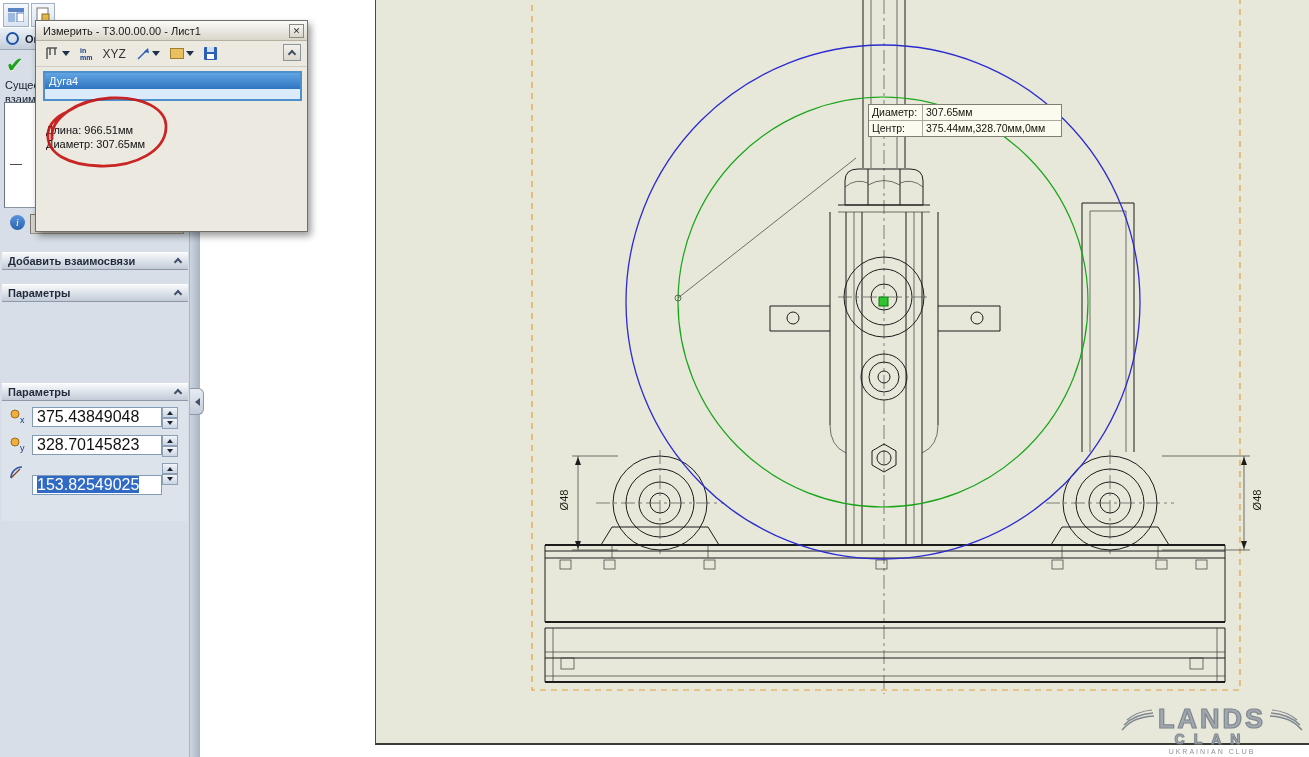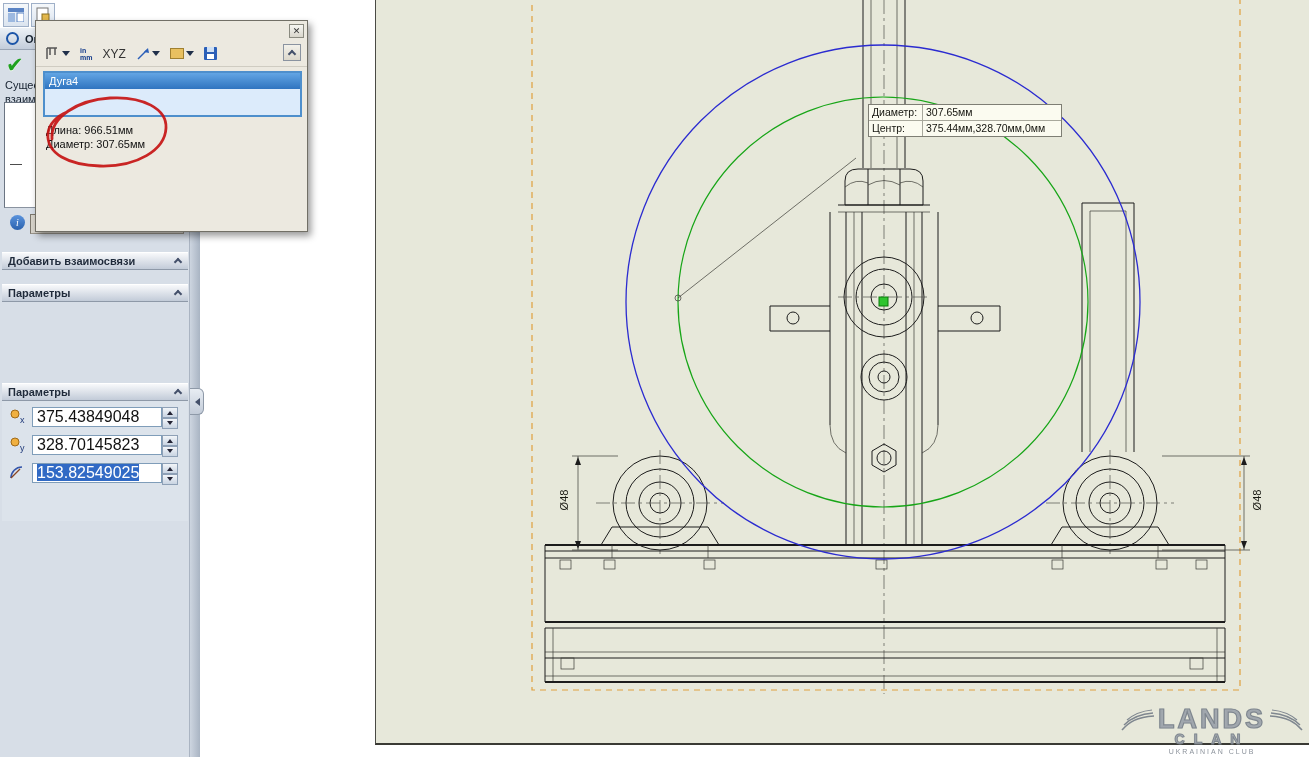--- a/index.html
+++ b/index.html
@@ -99,21 +99,21 @@
   .xyz { font-size:12px; font-weight:normal; color:#333; }
   .floppy { width:13px; height:13px; background:#2b5fb8; border-radius:1px; position:relative; }
   .floppy:before { content:""; position:absolute; left:3px; top:0; width:7px; height:5px; background:#cfe0f4; }
   .floppy:after { content:""; position:absolute; left:3px; bottom:1px; width:7px; height:5px; background:#ffffff; }
   .folder { width:14px; height:11px; background:#e8c060; border:1px solid #a08030; }
   .dlg-chevbtn { position:absolute; right:6px; top:23px; width:18px; height:17px;
     border:1px solid #8a93a0; background:linear-gradient(#f3f1ea,#dcd8cc);
     display:flex; align-items:center; justify-content:center; }
   .chev-up2 { width:6px; height:6px; border-left:2px solid #44506a; border-top:2px solid #44506a;
     transform:rotate(45deg); margin-top:3px; }
-  .dlg-list { position:absolute; left:7px; top:50px; width:259px; height:46px; background:#dcebfb;
+  .dlg-list { position:absolute; left:7px; top:50px; width:259px; height:30px; background:#dcebfb;
     border:2px solid #4e8fcc; }
   .dlg-list .row-sel { height:16px; background:linear-gradient(#62a5e4,#2f74c0); color:#fff;
     font-size:11px; line-height:16px; padding-left:4px; }
   .dlg-res { position:absolute; left:10px; font-size:11px; color:#101010; line-height:14px; }
   .red-annot { position:absolute; left:0; top:0; width:273px; height:212px; z-index:5; pointer-events:none; }
 
   
   .wm { position:absolute; right:6px; bottom:2px; z-index:25; display:flex; flex-direction:column;
     align-items:center; opacity:.95; }
   .wm-row { display:flex; align-items:center; gap:3px; }
@@ -362,40 +362,41 @@
         </span>
       <span class="s-btn">
           <span class="tri-d"></span>
         </span>
     </div>
 
     <svg class="coord-row-ic" style="top:62px;" viewBox="0 0 18 18">
       <path d="M3,15 A11,11 0 0 1 14,4" fill="none" stroke="#3355aa" stroke-width="1.6"></path>
       <line x1="3" y1="15" x2="12" y2="6" stroke="#884422" stroke-width="1.2"></line>
     </svg>
-    <div class="num-input" style="top:62px;">
+    <div class="num-input" style="top:74px;">
       <span class="sel-text">153.82549025</span>
     </div>
     <div class="spin" style="top:62px;">
       <span class="s-btn">
           <span class="tri-u"></span>
         </span>
       <span class="s-btn">
           <span class="tri-d"></span>
         </span>
     </div>
   </div>
 </div>
 
 <div class="splitter"></div>
 <div class="collapse-tab">
   <span class="tri-l"></span>
 </div>
 
 <div class="dlg">
+  <div class="dlg-title">Измерить - Т3.00.00.00 - Лист1</div>
   <div class="dlg-close">✕</div>
 
   <div class="dlg-toolbar">
     <span class="tb-btn">
       <svg width="15" height="15">
         <path d="M2,2 L2,13 M2,2 L12,2 M5,2 L5,9 M10,2 L10,9" stroke="#555" stroke-width="1.5" fill="none"></path>
       </svg>
       <span class="tri-down"></span>
     </span>
     <span class="tb-btn">

